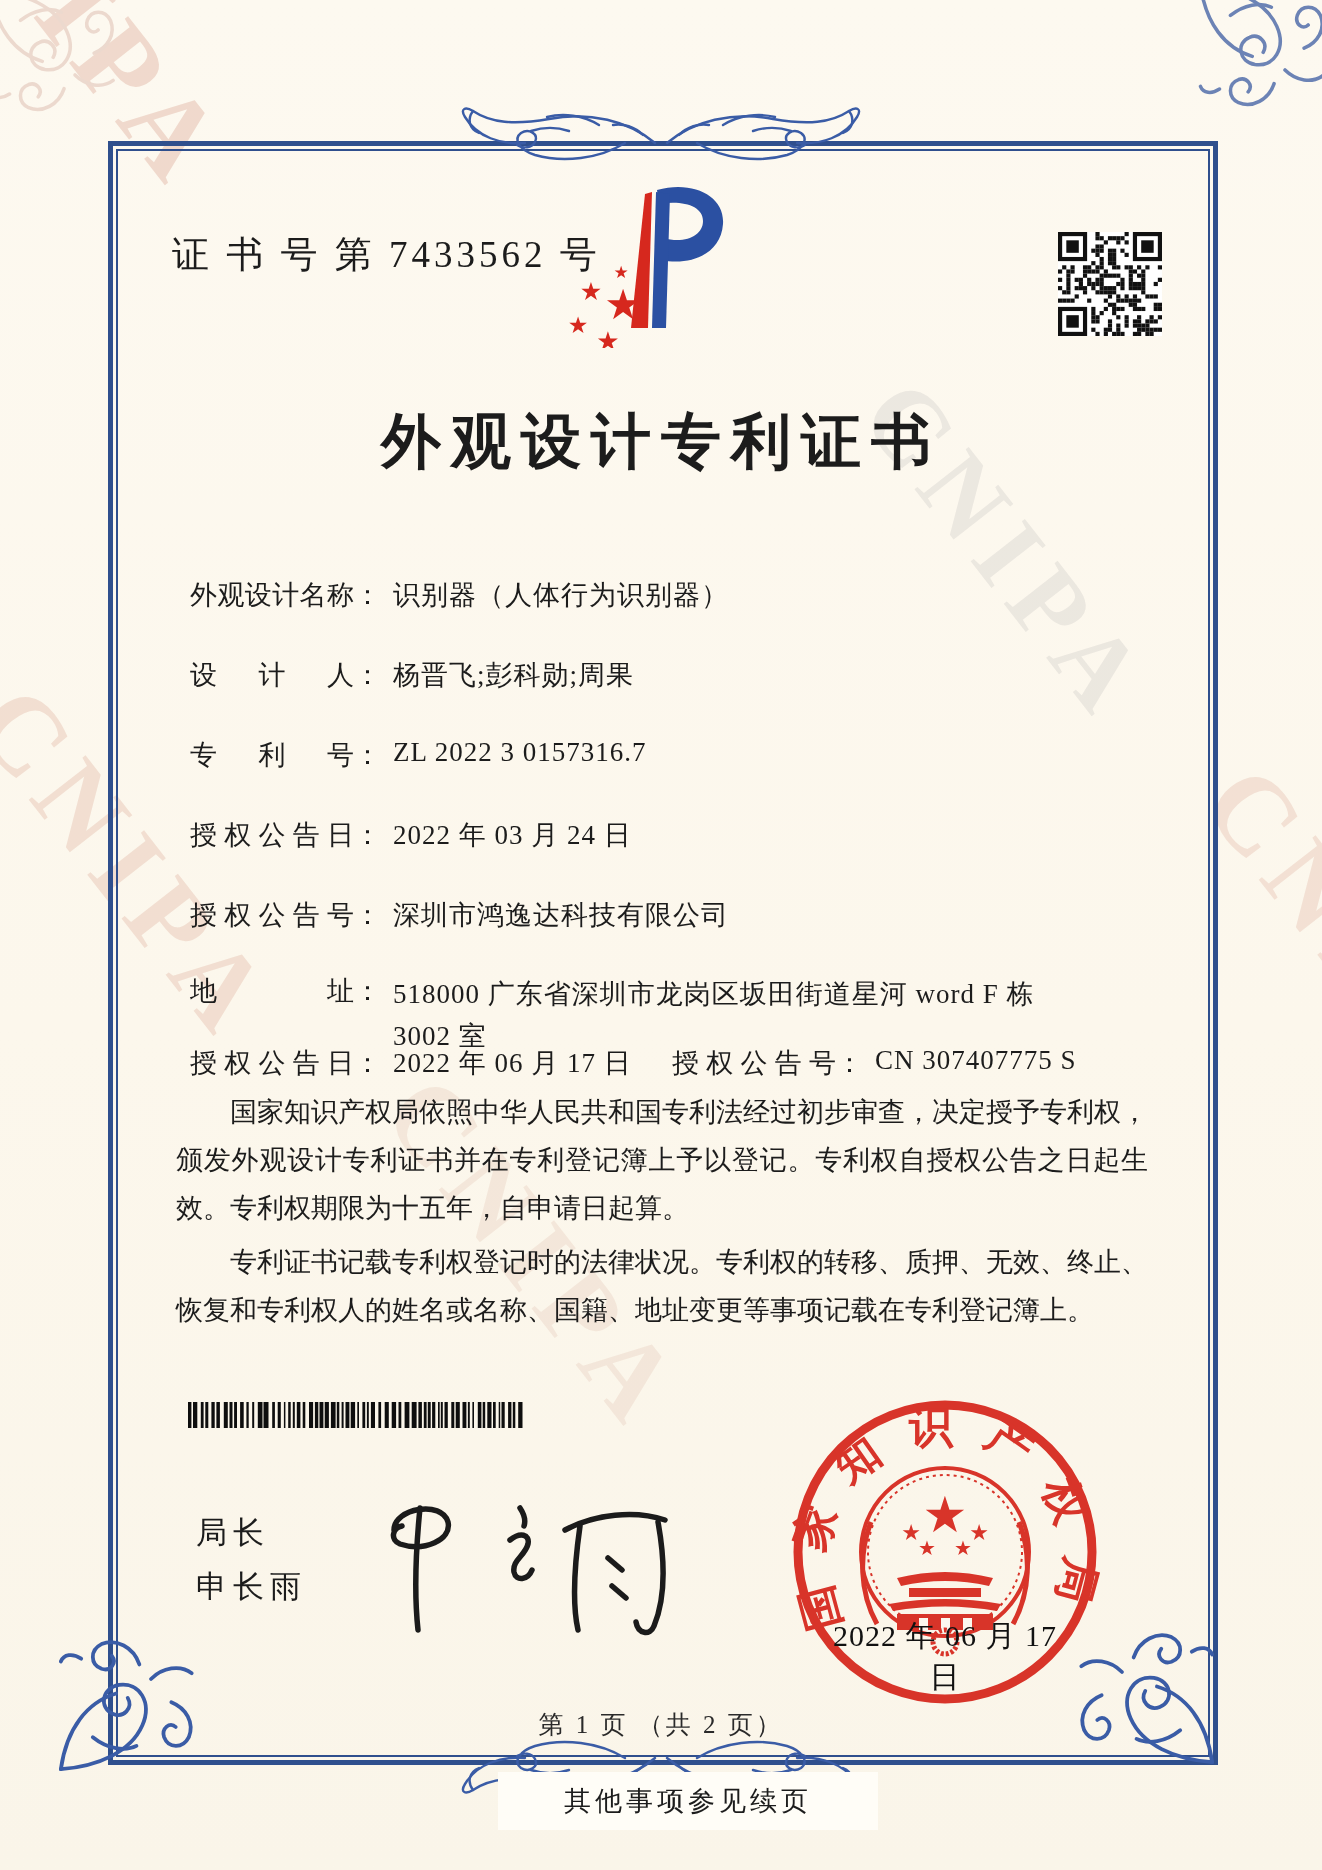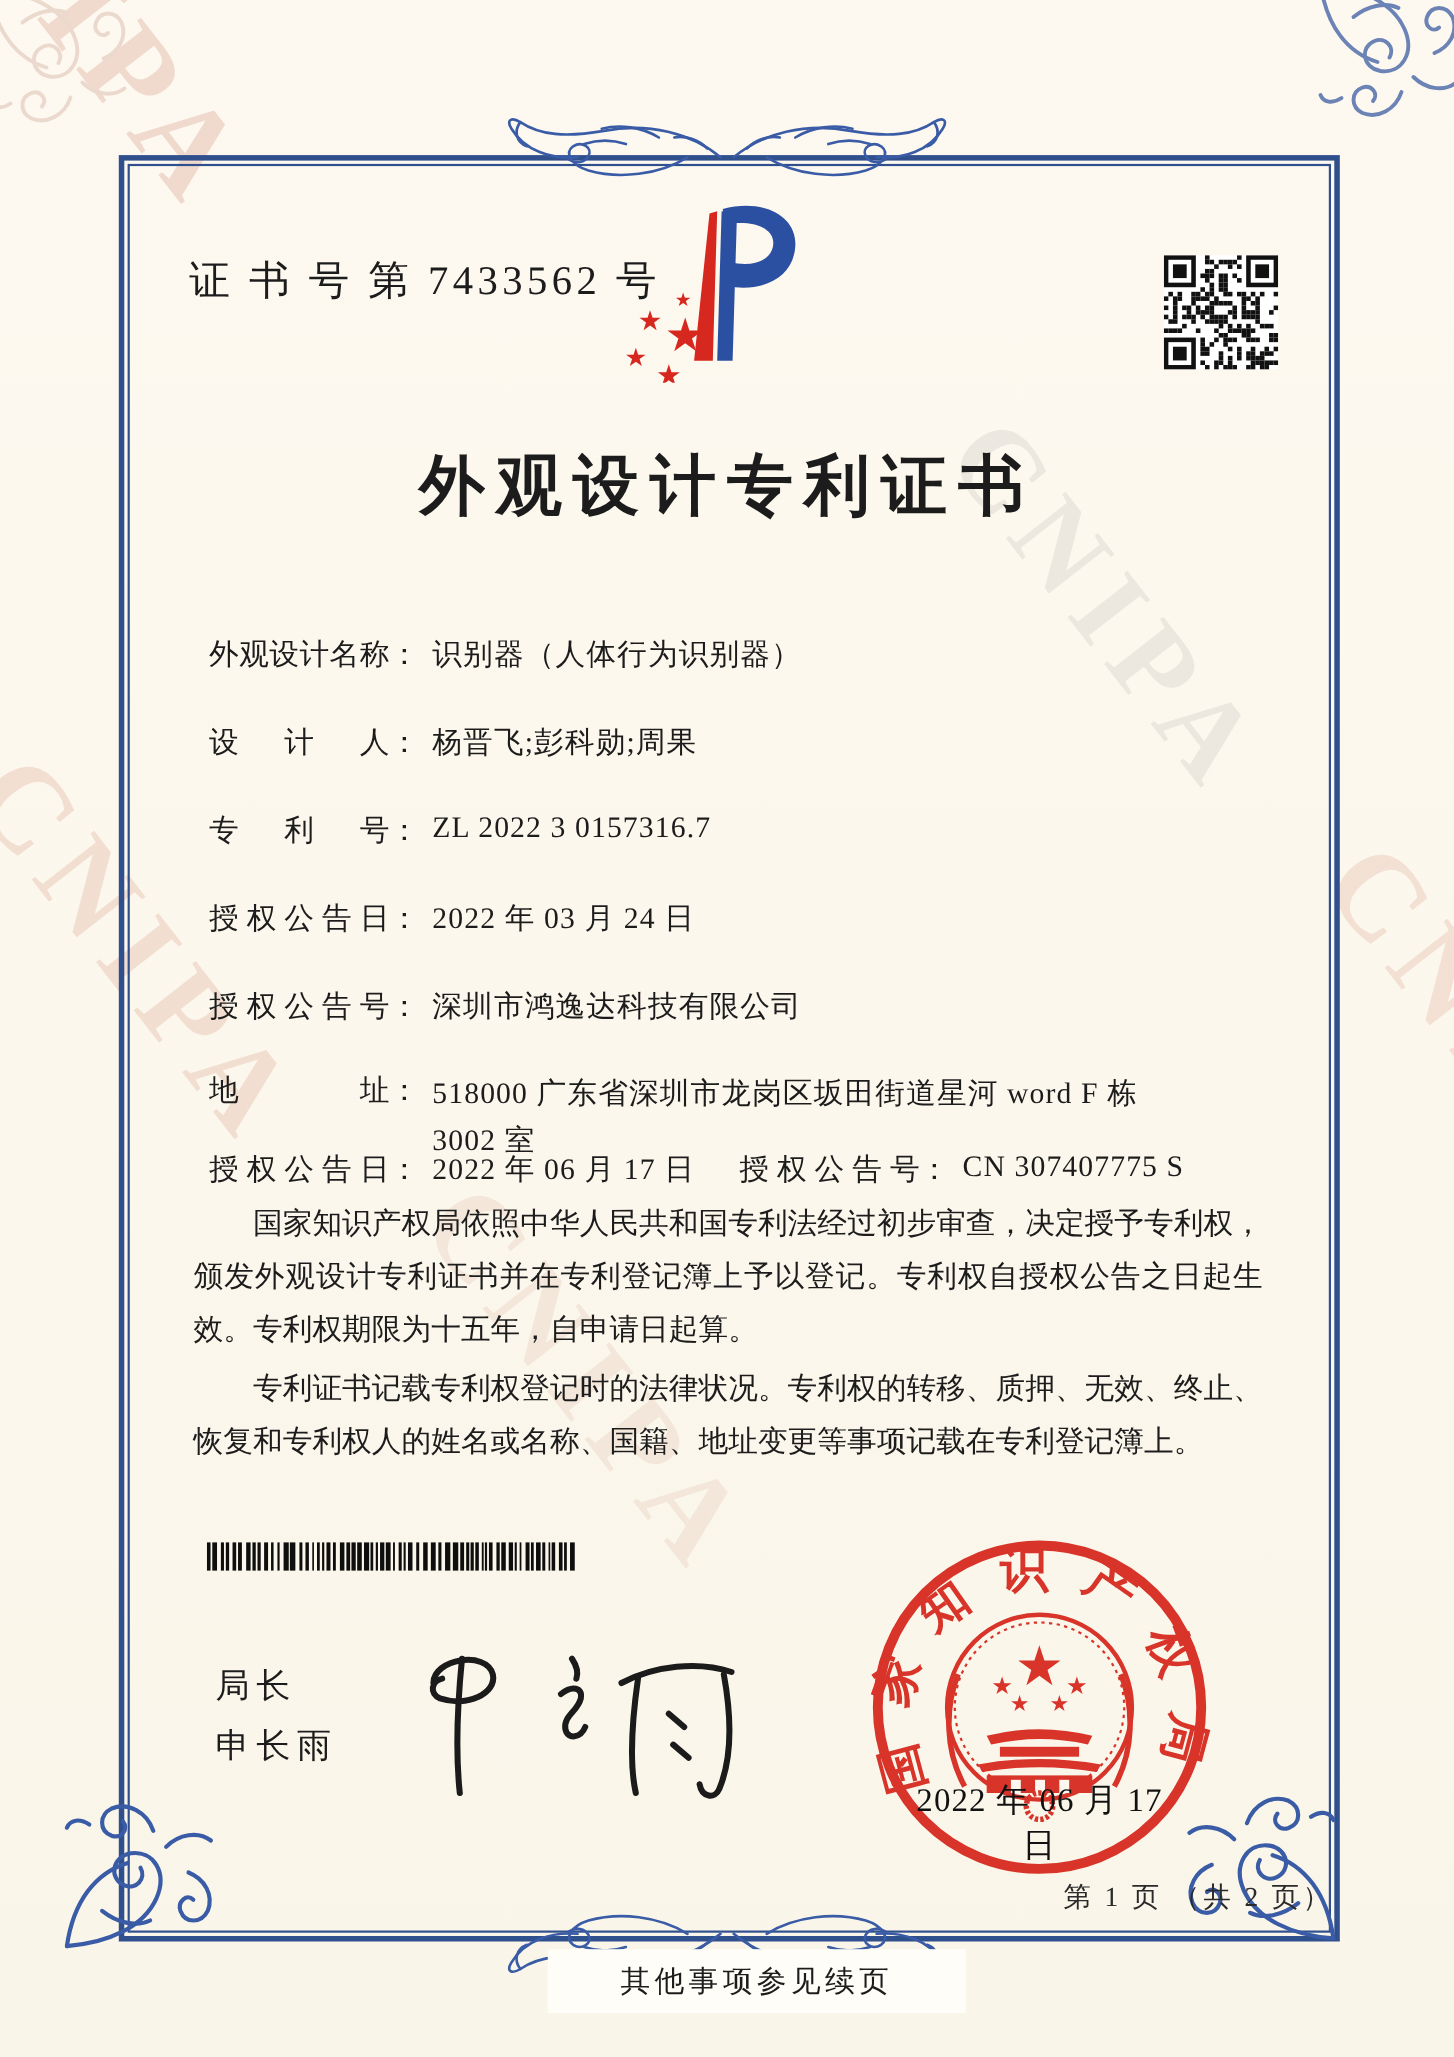--- a/index.html
+++ b/index.html
@@ -37,21 +37,21 @@
   .waves{position:absolute;left:115px;top:1268px;width:1092px;height:488px;pointer-events:none;}
   .barcode-wrap{position:absolute;left:188px;top:1402px;}
   .signer-title{position:absolute;left:196px;top:1512px;font-size:31px;
       font-family:"Liberation Sans",sans-serif;letter-spacing:6px;}
   .signer-name{position:absolute;left:196px;top:1566px;font-size:31px;
       font-family:"Liberation Sans",sans-serif;letter-spacing:6px;}
   .signature{position:absolute;left:360px;top:1478px;}
   .seal{position:absolute;left:785px;top:1392px;}
   .seal-date{position:absolute;left:822px;top:1616px;width:246px;text-align:center;
       font-size:30px;letter-spacing:1px;color:#111;}
-  .page-footer{position:absolute;left:110px;top:1708px;width:1102px;text-align:right;
+  .page-footer{position:absolute;left:110px;top:1708px;width:1102px;text-align:center;
       font-size:25px;letter-spacing:3px;color:#2a2a2a;}
   .note-box{position:absolute;left:498px;top:1772px;width:380px;height:58px;
       background:#fffdf7;text-align:center;line-height:58px;font-size:27px;letter-spacing:4px;}
 </style>
 </head>
 <body>
 
 <div class="page">
 
   <svg width="0" height="0" style="position:absolute">

